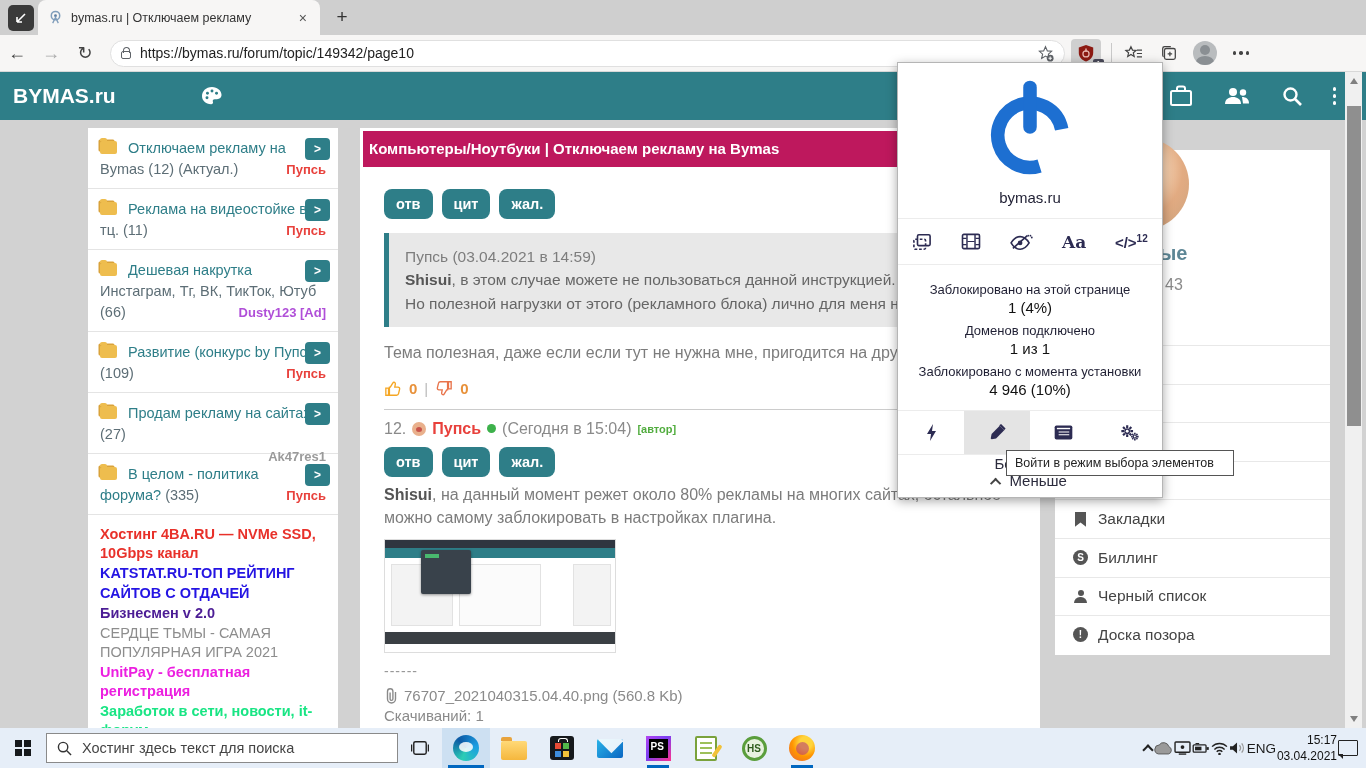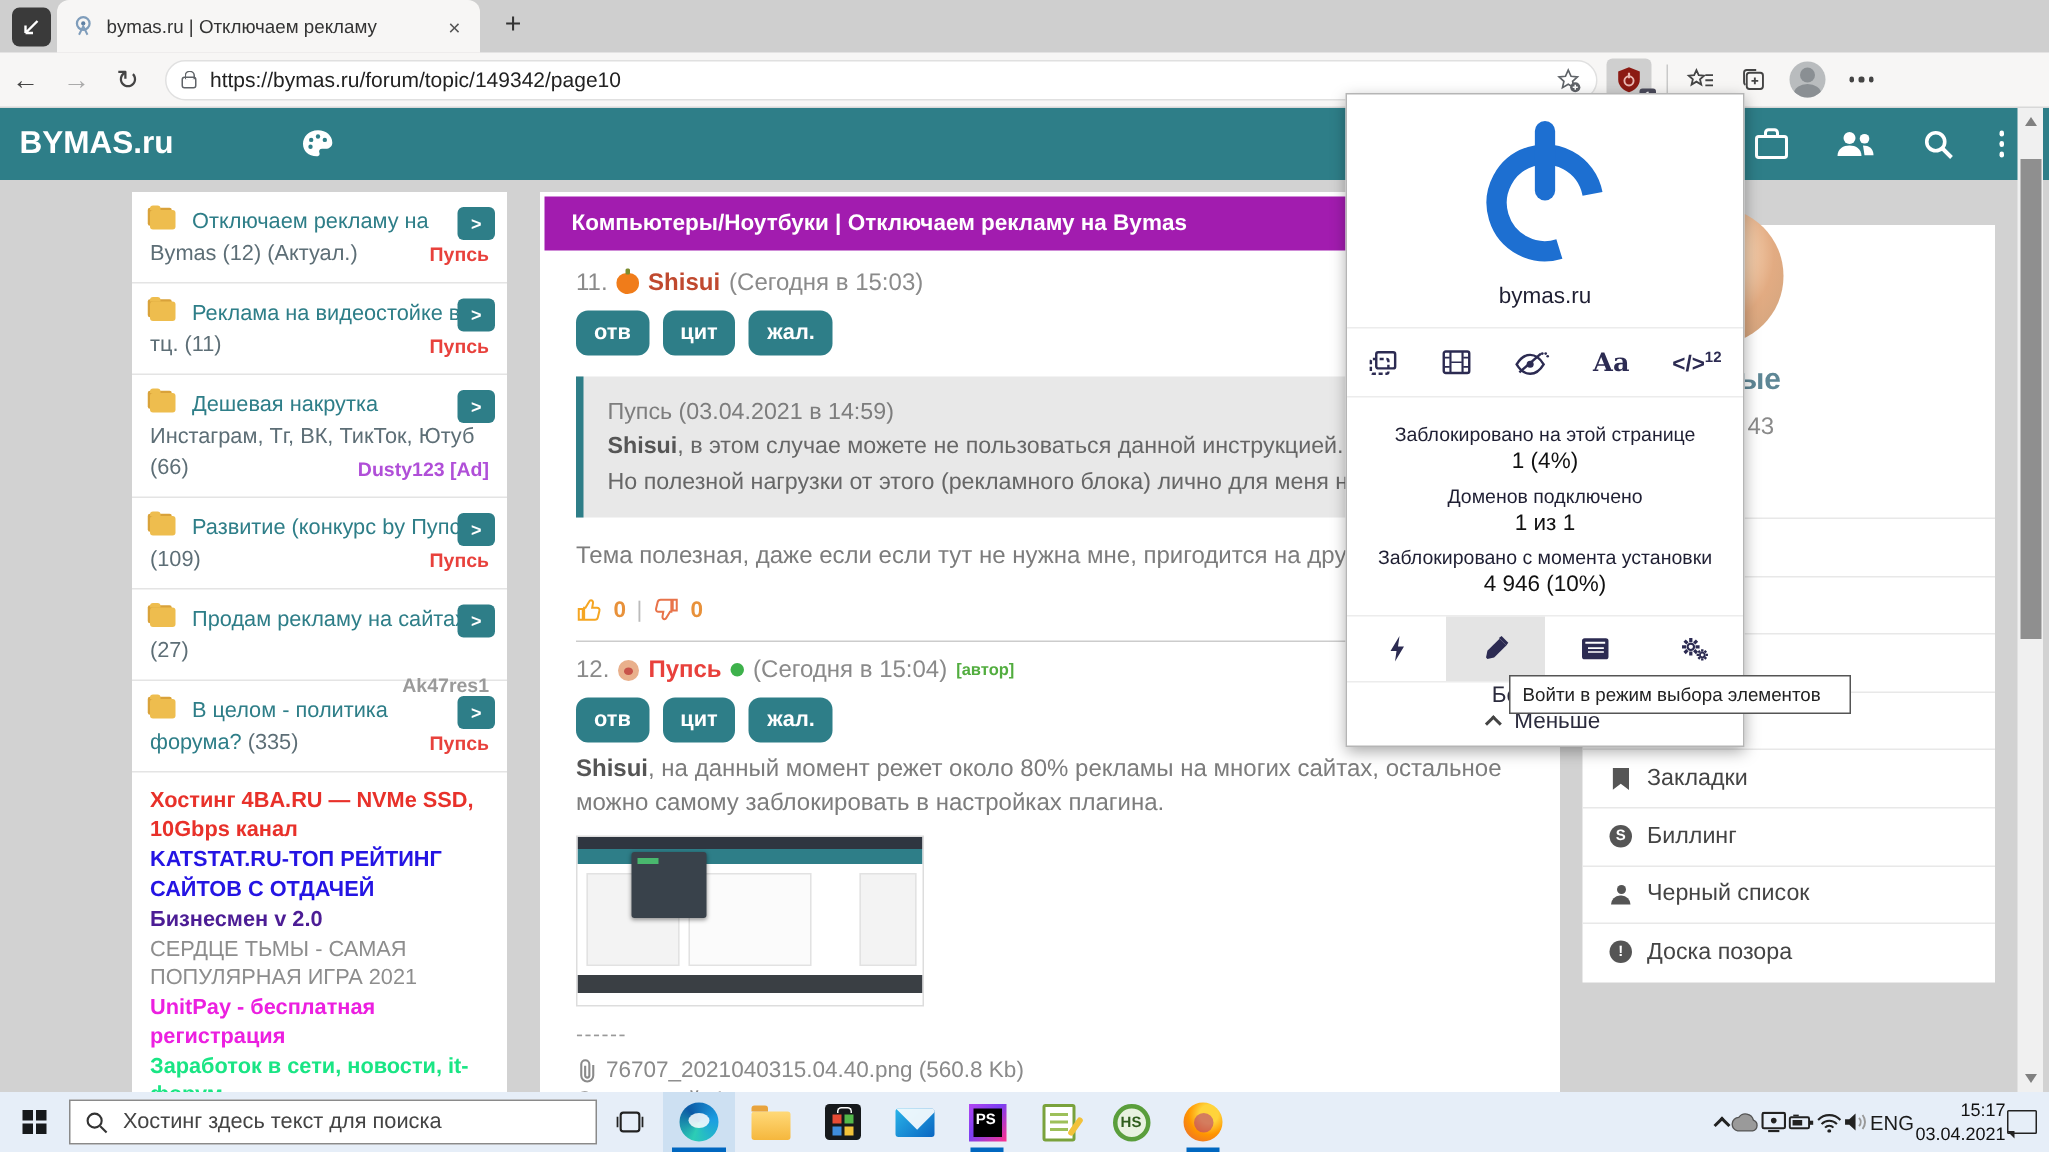--- a/index.html
+++ b/index.html
@@ -46,21 +46,21 @@
   .topic .t-main { color:#2e7e88; }
   .topic .t-rest { color:#5d6e76;text-align:center; }
   .topic .t-author { float:right; font-size:13px; font-weight:bold; margin-top:2px; }
   .folder { display:inline-block; width:17px; height:13px; background:#eebd4e; border-radius:2px; position:relative; vertical-align:-1px; margin-right:7px; box-shadow:-2px -2px 0 -0.5px #d9a23a; }
   .folder:before { content:""; position:absolute; top:-3px; left:0; width:7px; height:3px; background:#eebd4e; border-radius:2px 2px 0 0; }
   .chev-btn { position:absolute; right:8px; top:10px; width:25px; height:22px; background:#2e7e88; color:#fff; border:none; border-radius:4px; font-size:12px; font-weight:bold; line-height:22px; text-align:center; }
   #ads { padding:10px 12px; font-size:14.5px; line-height:1.32; }
   #ads .ad { display:block; margin-bottom:1px; text-decoration:none; }
 
   #maincard { left:360px; top:128px; width:680px; height:600px; }
-  #crumb { background:#a21caf; color:#fff; font-weight:bold; font-size:15px; height:36px; line-height:36px; padding-left:18px; margin:3px; }
+  #crumb { background:#be185d; color:#fff; font-weight:bold; font-size:15px; height:36px; line-height:36px; padding-left:6px; margin:3px; }
   .post { padding:10px 24px 4px 24px; }
   .post-head { font-size:16px; color:#8a8a8a; display:flex; align-items:center; gap:6px; }
   .post-head .pnum { color:#8a8a8a; }
   .post-head .pauthor { font-weight:bold; }
   .emoji-pumpkin { width:15px; height:14px; background:#f07c1a; border-radius:45% 45% 50% 50%; display:inline-block; position:relative; }
   .emoji-pumpkin:before { content:""; position:absolute; top:-3px; left:6px; width:3px; height:4px; background:#7a8c2e; border-radius:1px; }
   .emoji-deer { width:14px; height:14px; background:#e9b08c; border-radius:50%; display:inline-block; position:relative; }
   .emoji-deer:before { content:""; position:absolute; top:5px; left:4px; width:6px; height:5px; background:#c8534a; border-radius:50%; }
   .online-dot { width:9px; height:9px; border-radius:50%; background:#3db14b; display:inline-block; }
   .author-tag { color:#52ad3f; font-size:11px; font-weight:bold; }
@@ -337,26 +337,20 @@
     <a class="ad" style="color: rgb(25, 229, 132); font-weight: bold;">Заработок в сети, новости, it-форум</a>
     <a class="ad" style="color: rgb(141, 27, 191); font-weight: bold;">Хостинг MySdd.Ru-- Домены от 159 руб</a>
 
   </div>
 </div>
 
 <div class="card" id="maincard">
   <div id="crumb">Компьютеры/Ноутбуки | Отключаем рекламу на Bymas</div>
 
   <div class="post">
-    <div class="post-head">
-      <span class="pnum">11.</span>
-      <span class="emoji-pumpkin"></span>
-      <span class="pauthor" style="color: rgb(192, 73, 47);">Shisui</span>
-      <span>(Сегодня в 15:03)</span>
-    </div>
     <div class="btnrow">
       <button class="act-btn">отв</button>
       <button class="act-btn">цит</button>
       <button class="act-btn">жал.</button>
     </div>
     <div class="quote">
       <div class="q-author">Пупсь (03.04.2021 в 14:59)</div>
       <div><span class="q-bold">Shisui</span><span>, в этом случае можете не пользоваться данной инструкцией.</span></div>
       <div><span>Но полезной нагрузки от этого (рекламного блока) лично для меня нет</span><span class="smiley"></span></div>
     </div>

